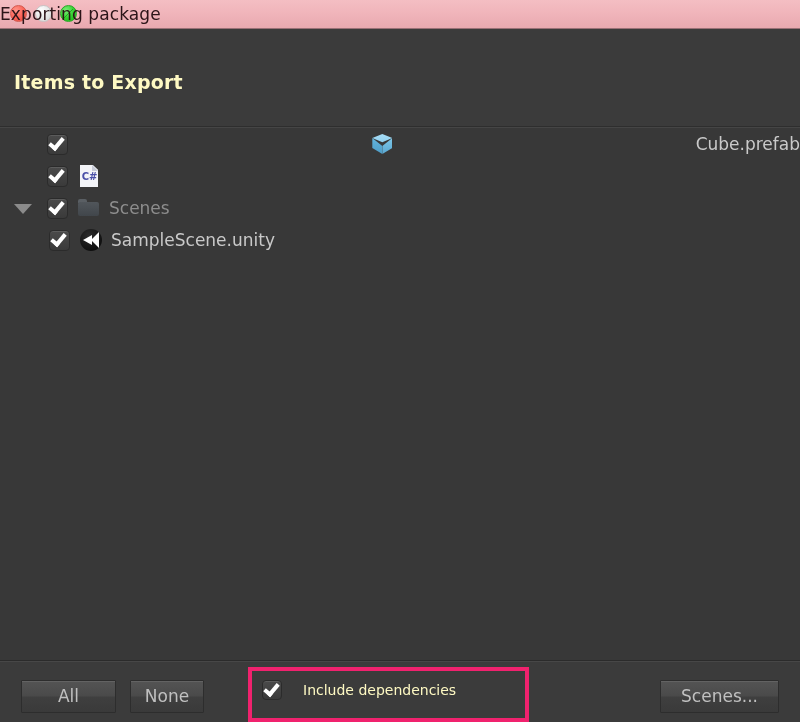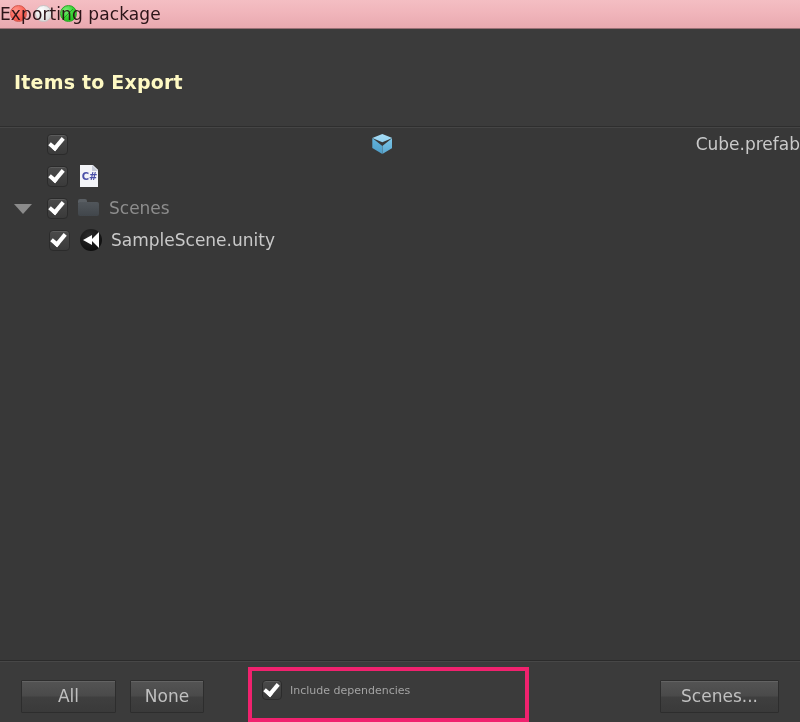--- a/index.html
+++ b/index.html
@@ -304,23 +304,23 @@
 
   #dep-wrap {
     position: absolute;
     left: 262px;
     top: 680px;
     display: flex;
     align-items: center;
   }
   #dep-wrap .cbox { width: 20px; height: 20px; }
   #dep-label {
-    margin-left: 8px;
-    font-size: 11px;
-    color: #a3a3a3;
+    margin-left: 21px;
+    font-size: 14px;
+    color: #fef9c3;
     white-space: nowrap;
   }
 
   #highlight {
     position: absolute;
     left: 248px;
     top: 667px;
     width: 281px;
     height: 55px;
     border: 4px solid #f0226e;

